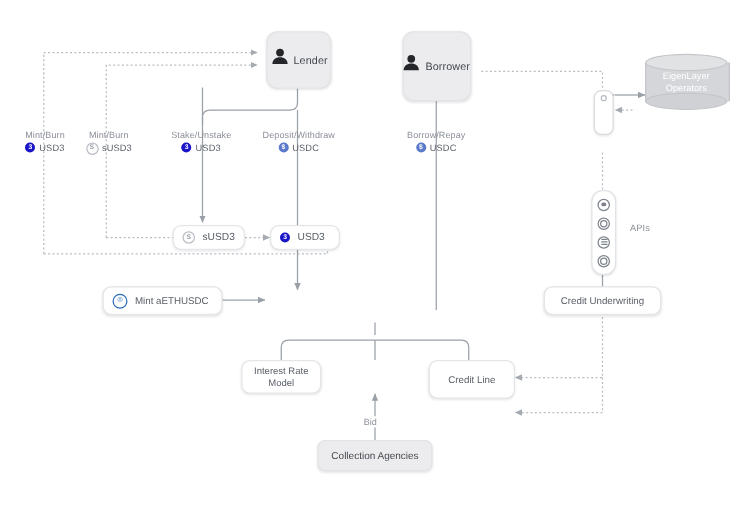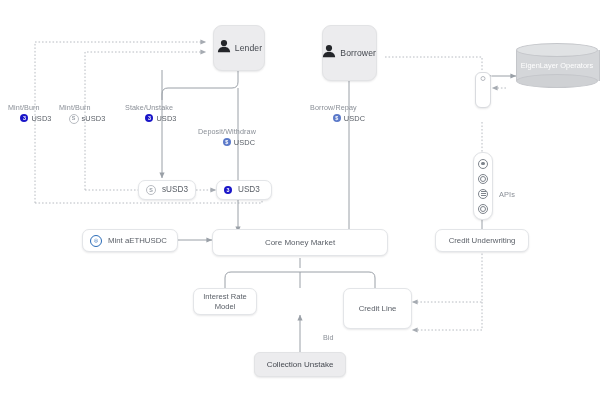--- a/index.html
+++ b/index.html
@@ -19,21 +19,21 @@
   .grey{background:#ececee;border:1px solid #e2e3e5;border-radius:9px;
         box-shadow:0 1px 2px rgba(16,20,28,.10);color:#44484f;}
 
   .actor{flex-direction:row;gap:3px;}
   .actor .glyph{display:block;}
   .actor .cap{font-size:8.6px;color:#43474e;letter-spacing:.1px;}
 
   .token{justify-content:flex-start;padding-left:7px;gap:6px;font-size:8.2px;}
   .token .tname{color:#5b6068;}
 
-  .lbl{position:absolute;font-size:7.2px;color:#8a8f97;text-align:left;
+  .lbl{position:absolute;font-size:7.2px;color:#8a8f97;text-align:center;
        line-height:1.32;letter-spacing:.1px;}
   .lbl .row{display:flex;align-items:center;justify-content:center;gap:3px;margin-top:1px;}
   .lbl .row span{color:#5b6068;font-size:7.4px;}
 
   .coin{width:8px;height:8px;border-radius:50%;display:inline-block;flex:0 0 auto;
         position:relative;}
   .coin.usd3{background:#1a16c8;}
   .coin.usdc{background:#5b79c9;}
   .coin.susd3{background:#fff;border:1px solid #b9bcc2;}
   .coin.aave{background:#fff;border:1.3px solid #2b6cb8;}
@@ -65,21 +65,21 @@
   .db .body{position:absolute;left:0;top:7px;width:100%;height:calc(100% - 14px);
             background:#d4d6d9;border-left:1px solid #c4c6ca;border-right:1px solid #c4c6ca;}
   .db .top{position:absolute;left:0;top:0;width:100%;height:14px;border-radius:50%;
            background:#e0e2e4;border:1px solid #c4c6ca;box-sizing:border-box;}
   .db .bot{position:absolute;left:0;bottom:0;width:100%;height:14px;border-radius:50%;
            background:#cfd1d4;border:1px solid #c4c6ca;box-sizing:border-box;}
   .db .txt{position:absolute;left:0;top:0;width:100%;height:100%;display:flex;
            align-items:center;justify-content:center;text-align:center;font-size:7.4px;
            color:#ffffff;line-height:1.25;}
 
-  .edgelbl{position:absolute;font-size:7.2px;color:#8a8f97;background:#fff;padding:0 2px;margin-left:32px;}
+  .edgelbl{position:absolute;font-size:7.2px;color:#8a8f97;background:#fff;padding:0 2px;}
 </style>
 </head>
 <body>
 
 <div id="stage">
 
   <svg id="edges" viewBox="0 0 600 405">
     <defs>
       <marker id="ah" markerWidth="7" markerHeight="7" refX="5.6" refY="3" orient="auto">
         <path d="M0,0.4 L5.8,3 L0,5.6 z" fill="#8b9097"></path>
@@ -144,21 +144,21 @@
   <div class="node grey actor" style="left:322px;top:25px;width:55px;height:56px;justify-content:flex-end;">
     <span class="glyph">
       <svg width="16" height="16" viewBox="0 0 16 16" aria-hidden="true">
         <circle cx="8" cy="5" r="3.1" fill="#24262a"></circle>
         <path d="M1.9 14.2c0-3.4 2.7-5.5 6.1-5.5s6.1 2.1 6.1 5.5z" fill="#24262a"></path>
       </svg>
     </span>
     <span class="cap">Borrower</span>
   </div>
 
-  <div class="db" style="left:516px;top:43px;width:66px;height:45px;padding-left:16px;">
+  <div class="db" style="left:516px;top:43px;width:66px;height:45px;">
     <div class="body"></div>
     <div class="bot"></div>
     <div class="top"></div>
     <div class="txt">EigenLayer Operators</div>
   </div>
 
   <div class="capsule" style="left:475px;top:72px;width:14px;height:34px;"></div>
 
   <div class="apipill" style="left:473px;top:152px;width:18px;height:60px;">
     <span class="gicon">
@@ -167,21 +167,21 @@
     <span class="gicon ring">
         <b></b>
       </span>
     <span class="gicon bars">
         <b></b>
       </span>
     <span class="gicon ring">
         <b></b>
       </span>
   </div>
-  <div class="lbl" style="left:494px;top:190px;width:26px;text-align:center;font-size:7.4px;color:#8a8f97;">APIs</div>
+  <div class="lbl" style="left:494px;top:178px;width:26px;text-align:right;font-size:7.4px;color:#8a8f97;">APIs</div>
 
   <div class="lbl" style="left:8px;top:103px;width:56px;">
     <div>Mint/Burn</div>
     <div class="row">
         <i class="coin usd3">
           <i>3</i>
         </i>
         <span>USD3</span>
       </div>
   </div>
@@ -199,21 +199,21 @@
   <div class="lbl" style="left:125px;top:103px;width:72px;">
     <div>Stake/Unstake</div>
     <div class="row">
         <i class="coin usd3">
           <i>3</i>
         </i>
         <span>USD3</span>
       </div>
   </div>
 
-  <div class="lbl" style="left:198px;top:103px;width:82px;margin-top:24px;">
+  <div class="lbl" style="left:198px;top:103px;width:82px;">
     <div>Deposit/Withdraw</div>
     <div class="row">
         <i class="coin usdc">
           <i>$</i>
         </i>
         <span>USDC</span>
       </div>
   </div>
 
   <div class="lbl" style="left:310px;top:103px;width:78px;">
@@ -241,37 +241,34 @@
     <span class="tname">USD3</span>
   </div>
 
   <div class="node card token" style="left:82px;top:229px;width:96px;height:23px;font-size:7.8px;">
     <i class="coin aave">
         <i>◎</i>
       </i>
     <span class="tname">Mint aETHUSDC</span>
   </div>
 
-  <div class="node card" style="left:212px;top:229px;width:176px;height:27px;font-size:8px;">
-    <span>Core Money Market</span>
-  </div>
 
   <div class="node card" style="left:435px;top:229px;width:94px;height:23px;font-size:7.8px;">
     <span>Credit Underwriting</span>
   </div>
 
   <div class="node card" style="left:193px;top:288px;width:64px;height:27px;font-size:7.6px;">
     <span>Interest Rate Model</span>
   </div>
 
 
-  <div class="node card" style="left:343px;top:288px;width:69px;height:41px;font-size:7.8px;">
+  <div class="node card" style="left:343px;top:288px;width:69px;height:31px;font-size:7.8px;">
     <span>Credit Line</span>
   </div>
 
 
   <div class="edgelbl" style="left:289px;top:333px;">Bid</div>
 
   <div class="node grey" style="left:254px;top:352px;width:92px;height:25px;font-size:8px;border-radius:6px;">
-    <span>Collection Unstake</span>
+    <span>Collection Agencies</span>
   </div>
 
 </div>
 
 </body></html>

